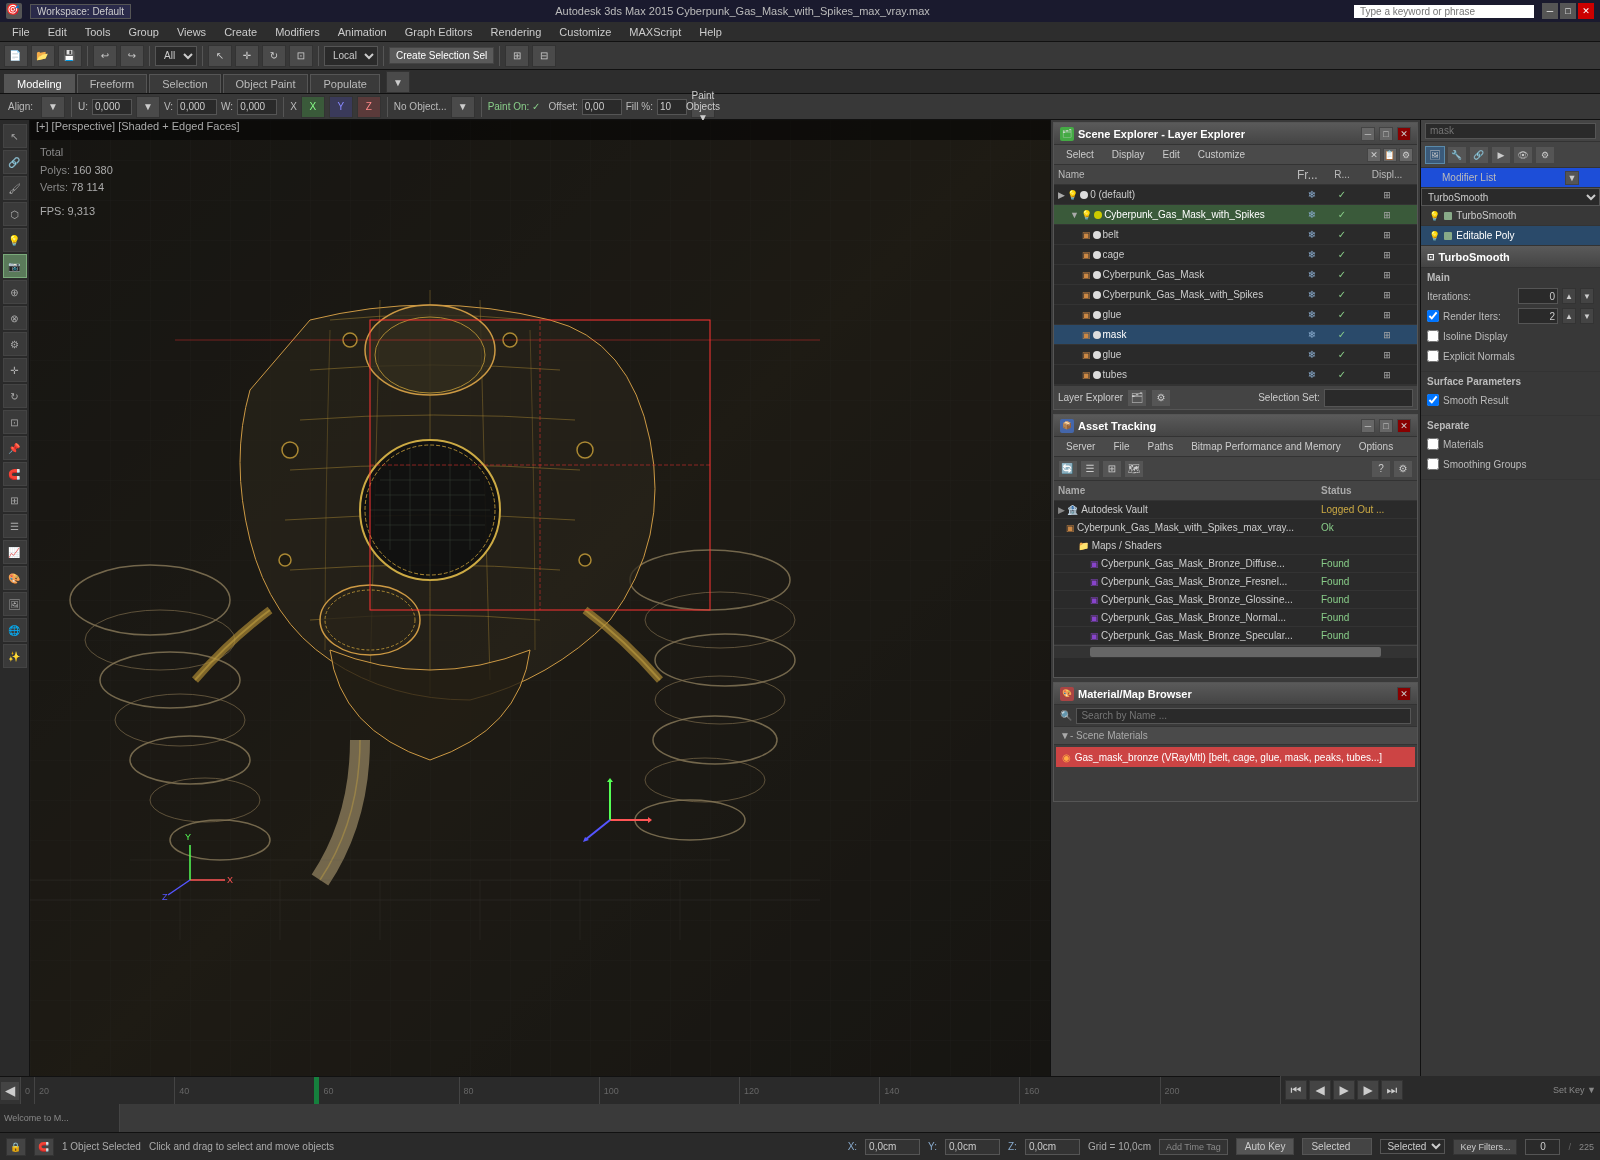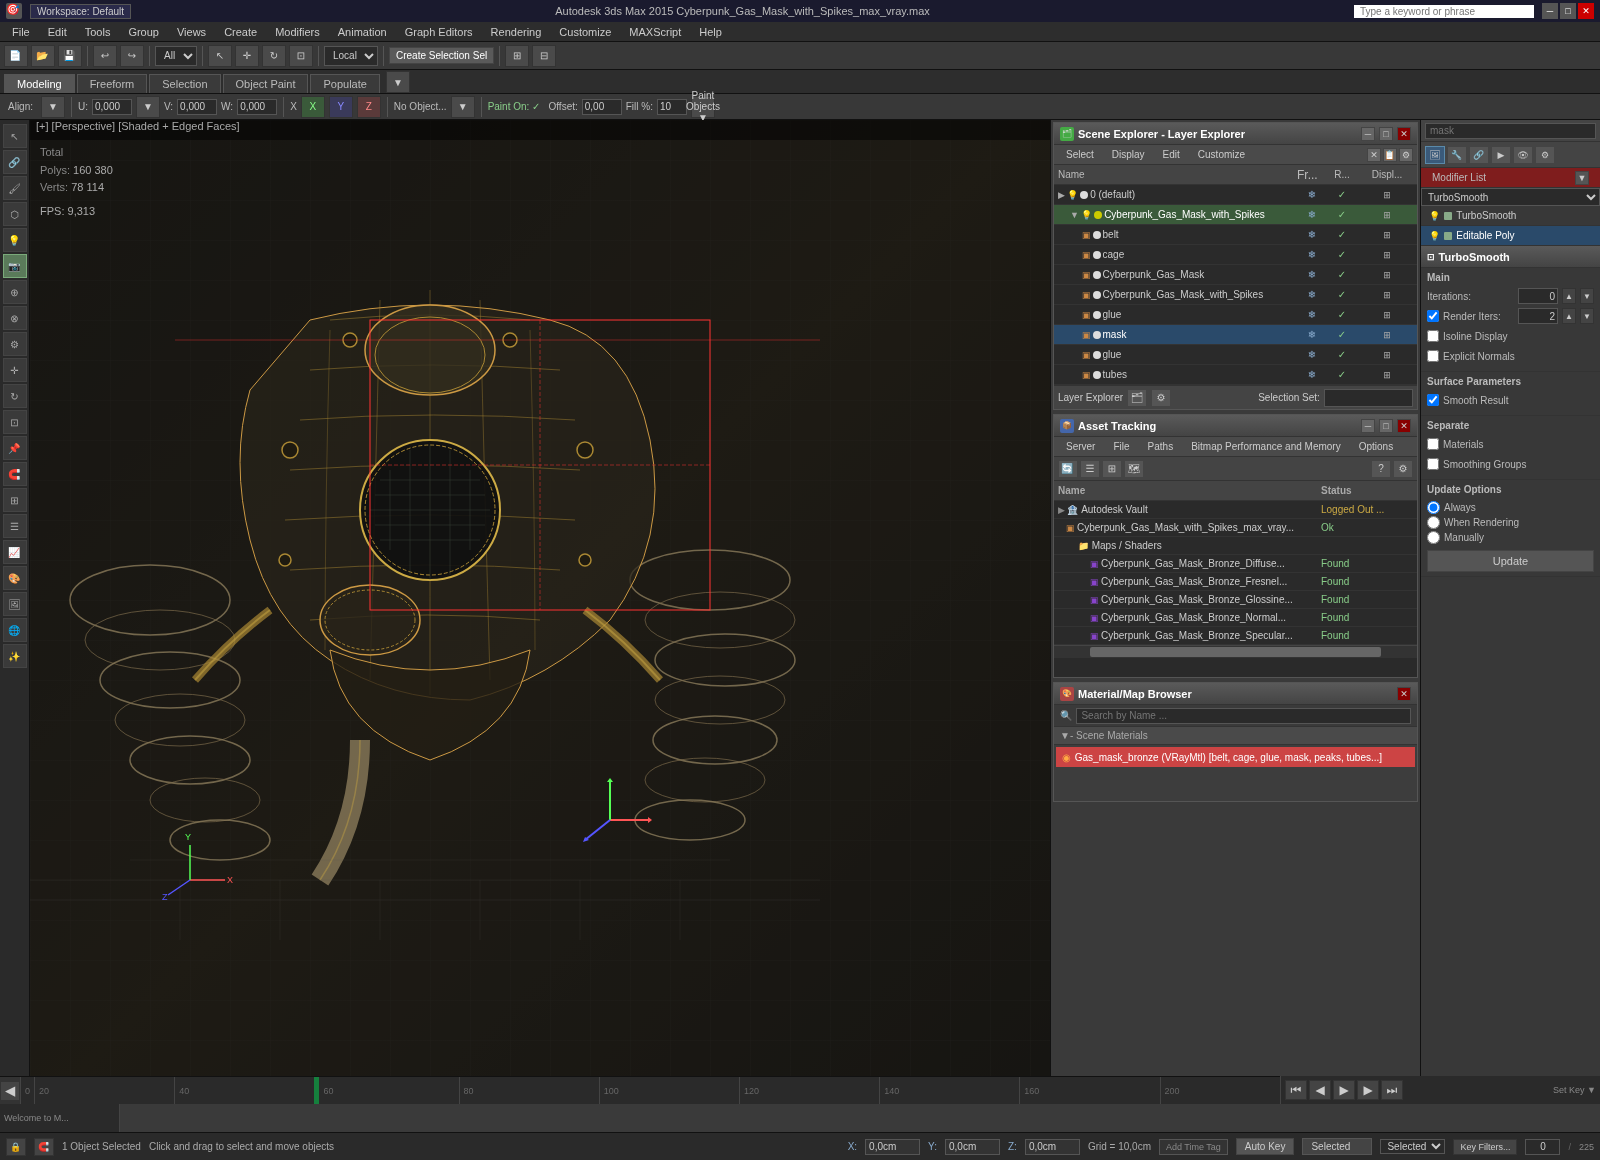--- a/index.html
+++ b/index.html
@@ -457,24 +457,24 @@
       border: 1px solid #444;
       color: #ccc;
       cursor: pointer;
       font-size: 9px;
       display: flex; align-items: center; justify-content: center;
     }
     .props-icon-btn.active { background: #3a5a7a; border-color: #5a8aaa; }
 
     .modifier-list-header {
       height: 20px;
-      background: #7f1d1d;
-      display: flex;
-      align-items: center;
-      padding: 0 11px;
+      background: #1d4ed8;
+      display: flex;
+      align-items: center;
+      padding: 0 21px;
       border-bottom: 1px solid #333;
       font-size: 10px;
       color: #bbb;
     }
     .modifier-item {
       height: 20px;
       display: flex;
       align-items: center;
       padding: 0 8px;
       gap: 4px;
@@ -1243,38 +1243,20 @@
       <div class="props-row">
         <input type="checkbox" class="props-checkbox" style="">
         <span class="props-label">Materials</span>
       </div>
       <div class="props-row">
         <input type="checkbox" class="props-checkbox" style="">
         <span class="props-label">Smoothing Groups</span>
       </div>
     </div>
 
-    <div class="props-section">
-      <div class="props-section-title">Update Options</div>
-      <div class="radio-group">
-        <div class="radio-row">
-          <input type="radio" name="update" checked="" style="">
-          <span class="radio-label">Always</span>
-        </div>
-        <div class="radio-row">
-          <input type="radio" name="update" style="">
-          <span class="radio-label">When Rendering</span>
-        </div>
-        <div class="radio-row">
-          <input type="radio" name="update" style="">
-          <span class="radio-label">Manually</span>
-        </div>
-      </div>
-      <button class="update-btn">Update</button>
-    </div>
   </div>
 </div>
 
 <div style="position:absolute; bottom:56px; left:0; right:0; height:28px; background:#333; display:flex; align-items:center; border-top:1px solid #111;">
 
   <button style="width:20px;height:20px;background:#444;border:1px solid #333;color:#ccc;cursor:pointer;">◀</button>
 
   <div style="background:#2a2a2a; height:100%; flex:1; position:relative; overflow:hidden;">
     <div style="display:flex;height:100%;align-items:flex-end;">
       <div style="padding:0 4px;font-size:9px;color:#666;border-left:1px solid #444;height:100%;display:flex;align-items:center;">0</div>

